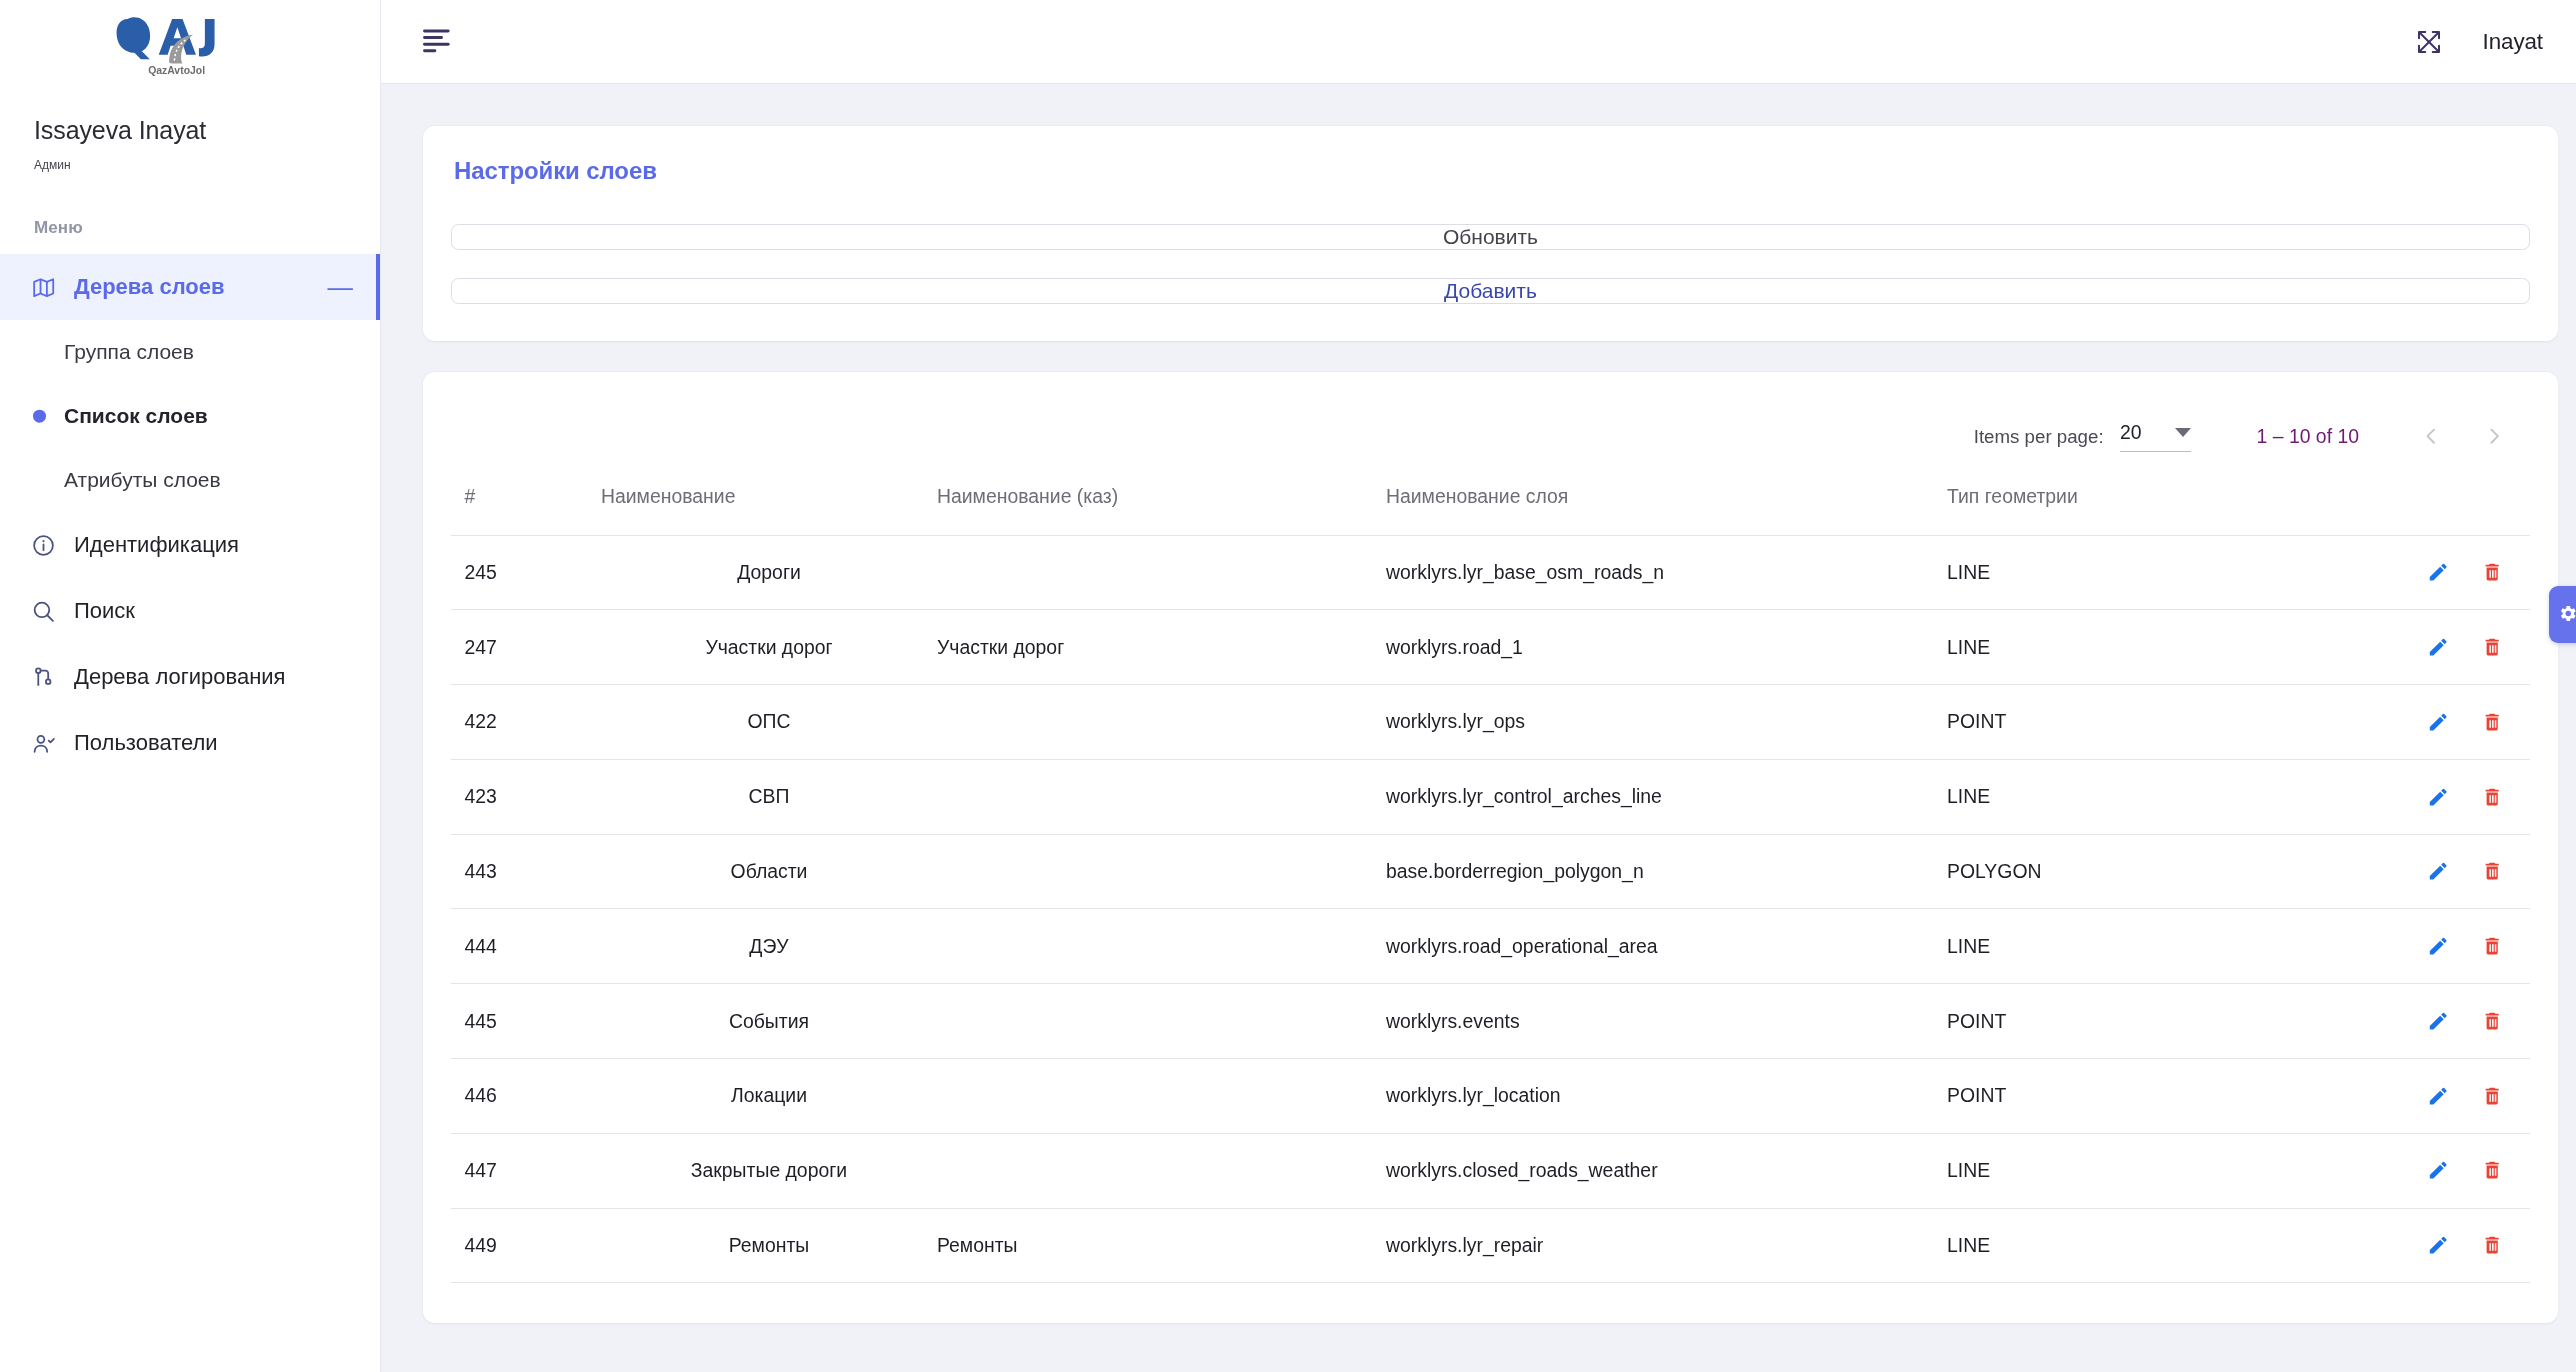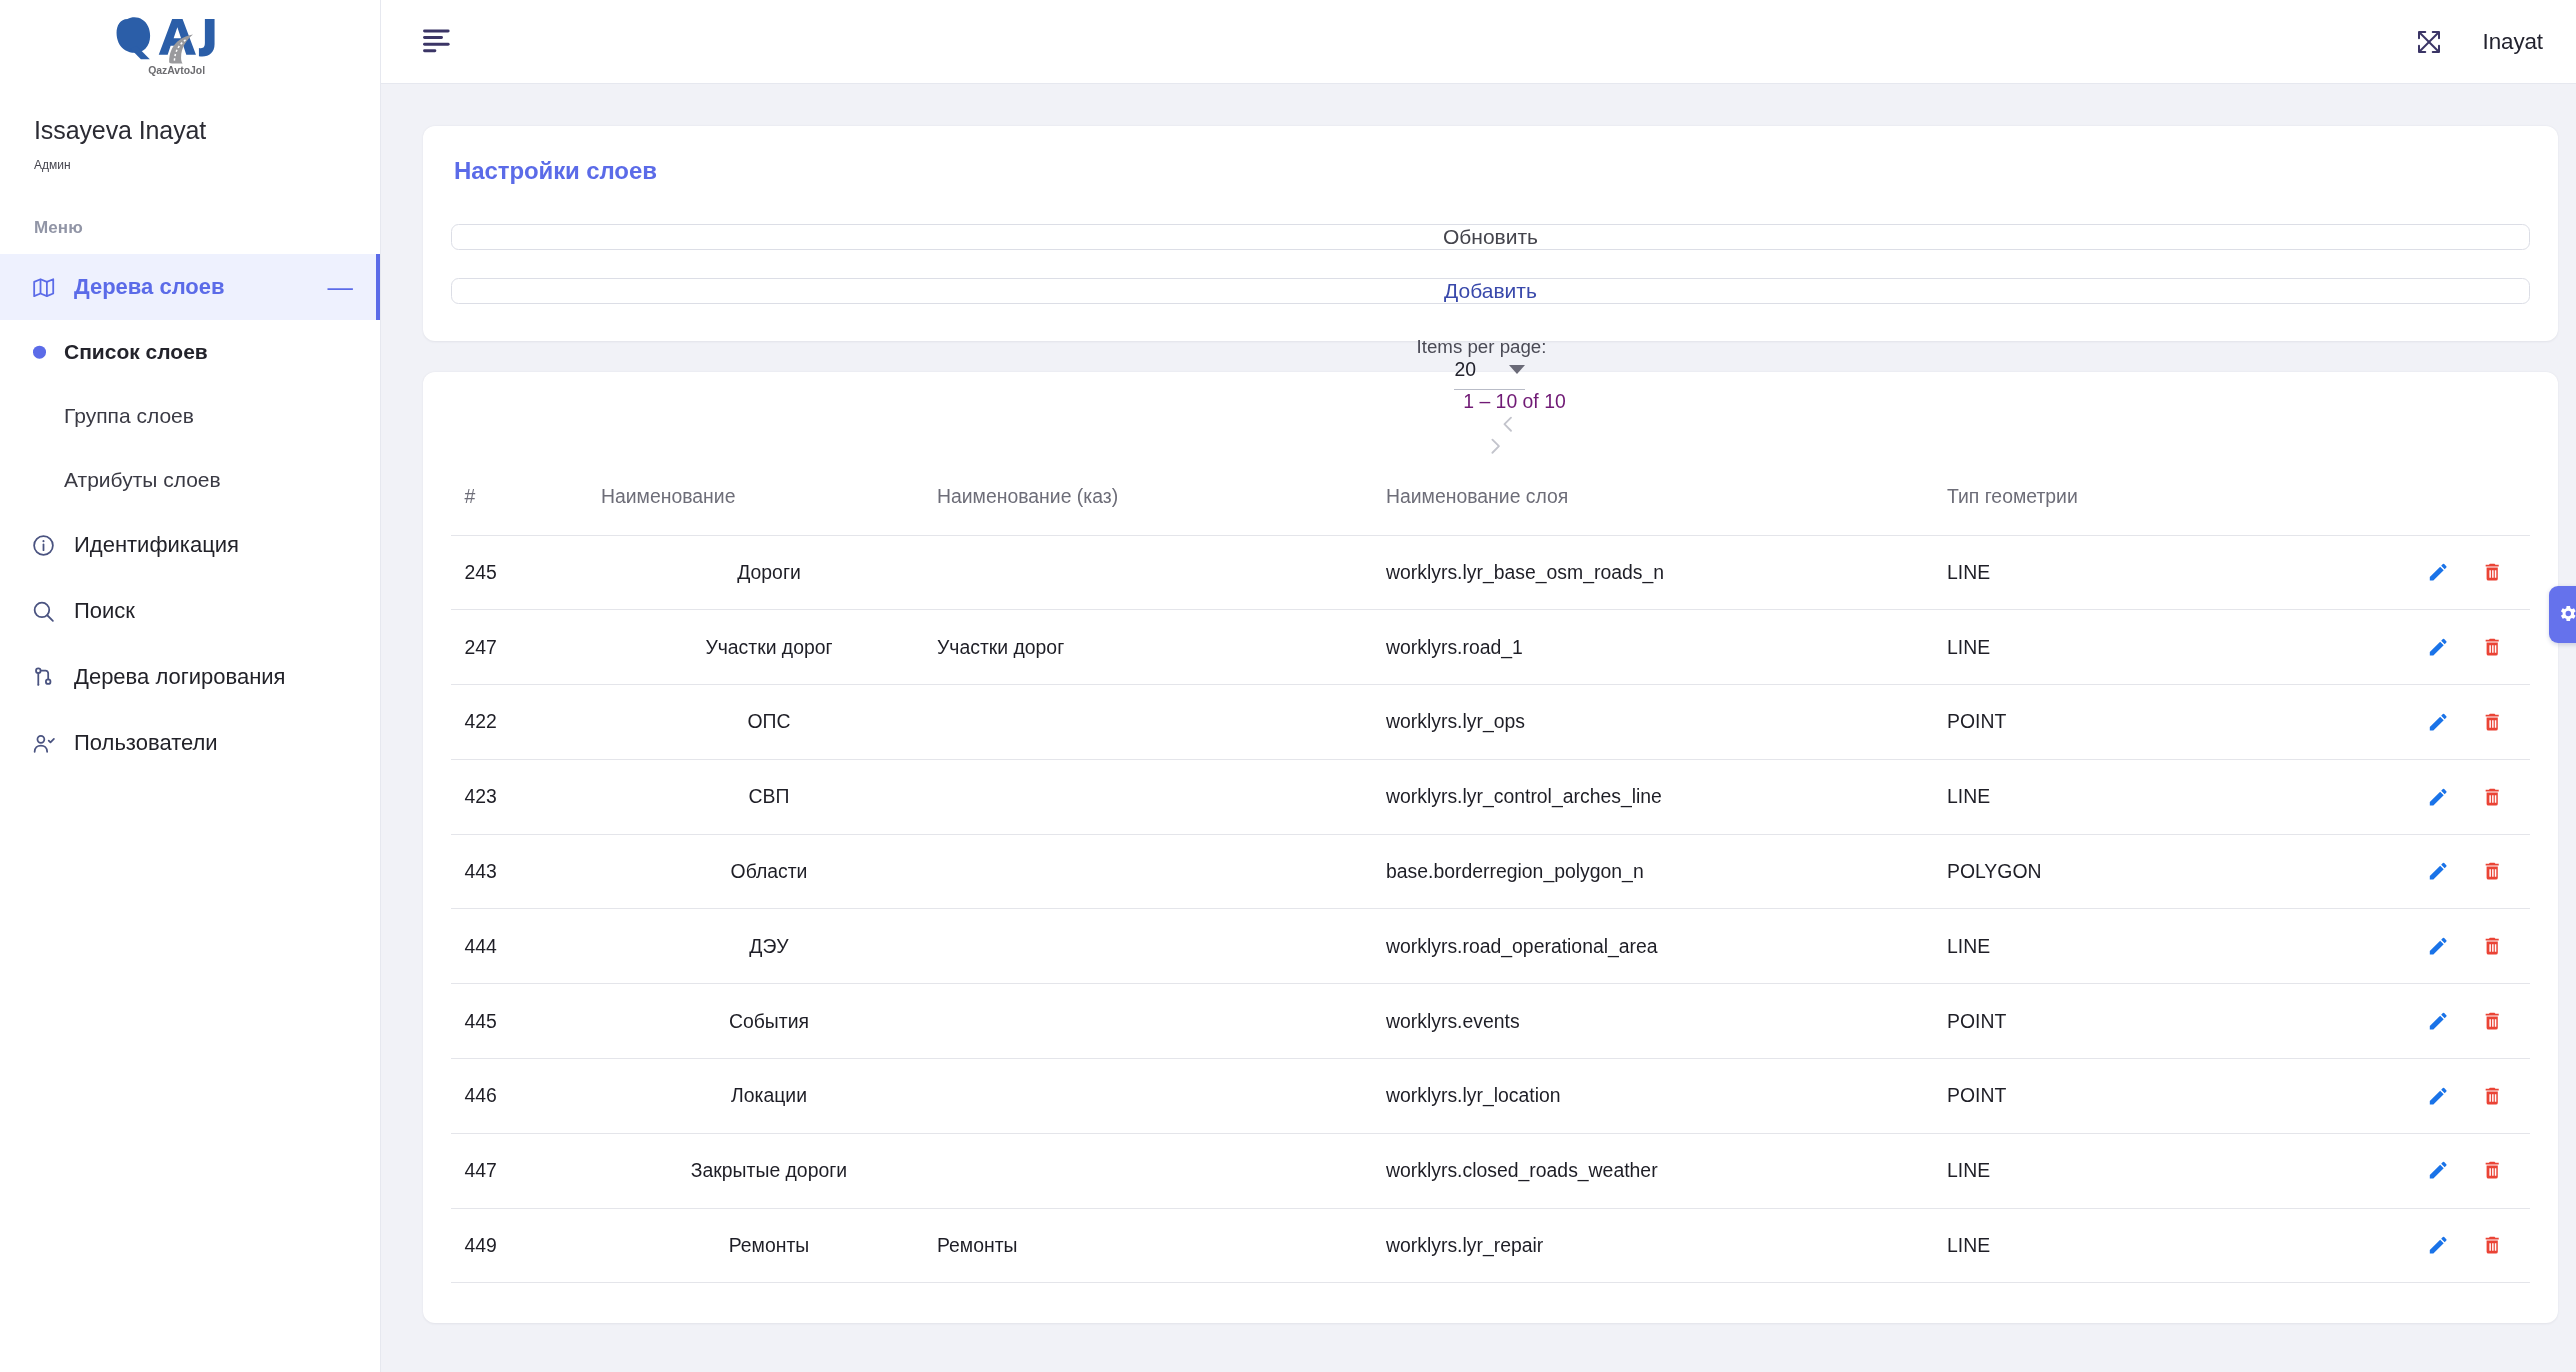--- a/index.html
+++ b/index.html
@@ -116,21 +116,21 @@
     font-size: 21px; cursor: pointer;
     font-family: inherit;
   }
   .btn-refresh { color: #44444c; }
   .btn-add { color: #3949ab; }
 
   .card-table { margin-top: 31px; padding: 30px 28px 40px 28px; }
 
   .paginator {
     display: flex; align-items: center; justify-content: flex-end;
-    gap: 0; padding: 13.5px 18px 13.5px 0; height: 69px; flex-direction: column;
+    gap: 0; padding: 13.5px 18px 13.5px 0; height: 69px;
   }
   .pg-label { font-size: 18.7px; color: #4a4a55; }
   .pg-select {
     margin-left: 16.4px; position: relative;
     border-bottom: 0.7px solid #b9bcc7;
     display: flex; align-items: center; padding-bottom: 7.5px;
     min-width: 67px; cursor: pointer;
   }
   .pg-value { font-size: 19.4px; color: #22222c; }
   .pg-caret {
@@ -221,27 +221,27 @@
           <svg width="25.4" height="25.4" viewBox="0 0 24 24" fill="none" stroke="currentColor" stroke-width="1.7" stroke-linejoin="round">
             <path d="M9 4 L3 6.5 V20 L9 17.5 L15 20 L21 17.5 V4 L15 6.5 Z"></path>
             <path d="M9 4 V17.5"></path>
               <path d="M15 6.5 V20"></path>
           </svg>
         </span>
         <span class="nav-text">Дерева слоев</span>
         <span class="nav-collapse">—</span>
       </div>
 
+      <div class="sub-item">
+        <span>Группа слоев</span>
+      </div>
+
       <div class="sub-item current">
         <span class="sub-dot"></span>
         <span>Список слоев</span>
-      </div>
-
-      <div class="sub-item">
-        <span>Группа слоев</span>
       </div>
 
       <div class="sub-item">
         <span>Атрибуты слоев</span>
       </div>
 
       <div class="nav-item">
         <span class="nav-ico">
           <svg width="25" height="25" viewBox="0 0 24 24" fill="none" stroke="currentColor" stroke-width="1.7">
             <circle cx="12" cy="12" r="9"></circle>

